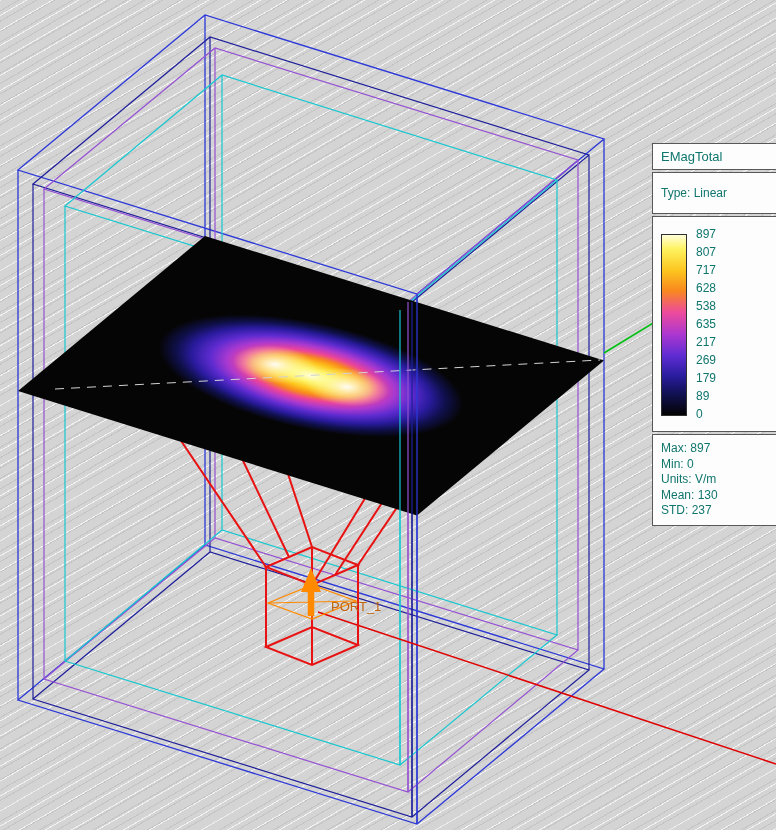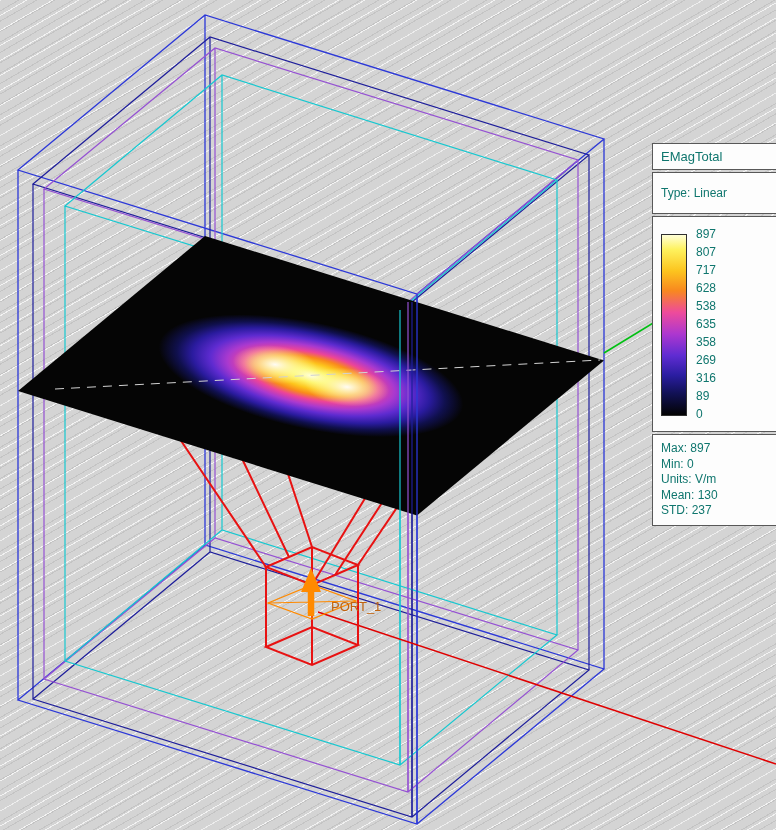--- a/index.html
+++ b/index.html
@@ -104,23 +104,23 @@
     <div class="lg-box lg-type">Type: Linear</div>
     <div class="lg-box lg-scale">
       <div class="lg-bar"></div>
       <div class="lg-ticks">
         <span>897</span>
         <span>807</span>
         <span>717</span>
         <span>628</span>
         <span>538</span>
         <span>635</span>
-        <span>358</span>
+        <span>217</span>
         <span>269</span>
-        <span>316</span>
+        <span>179</span>
         <span>89</span>
         <span>0</span>
       </div>
     </div>
     <div class="lg-box lg-stats">
       <div>Max: 897</div>
       <div>Min: 0</div>
       <div>Units: V/m</div>
       <div>Mean: 130</div>
       <div>STD: 237</div>

